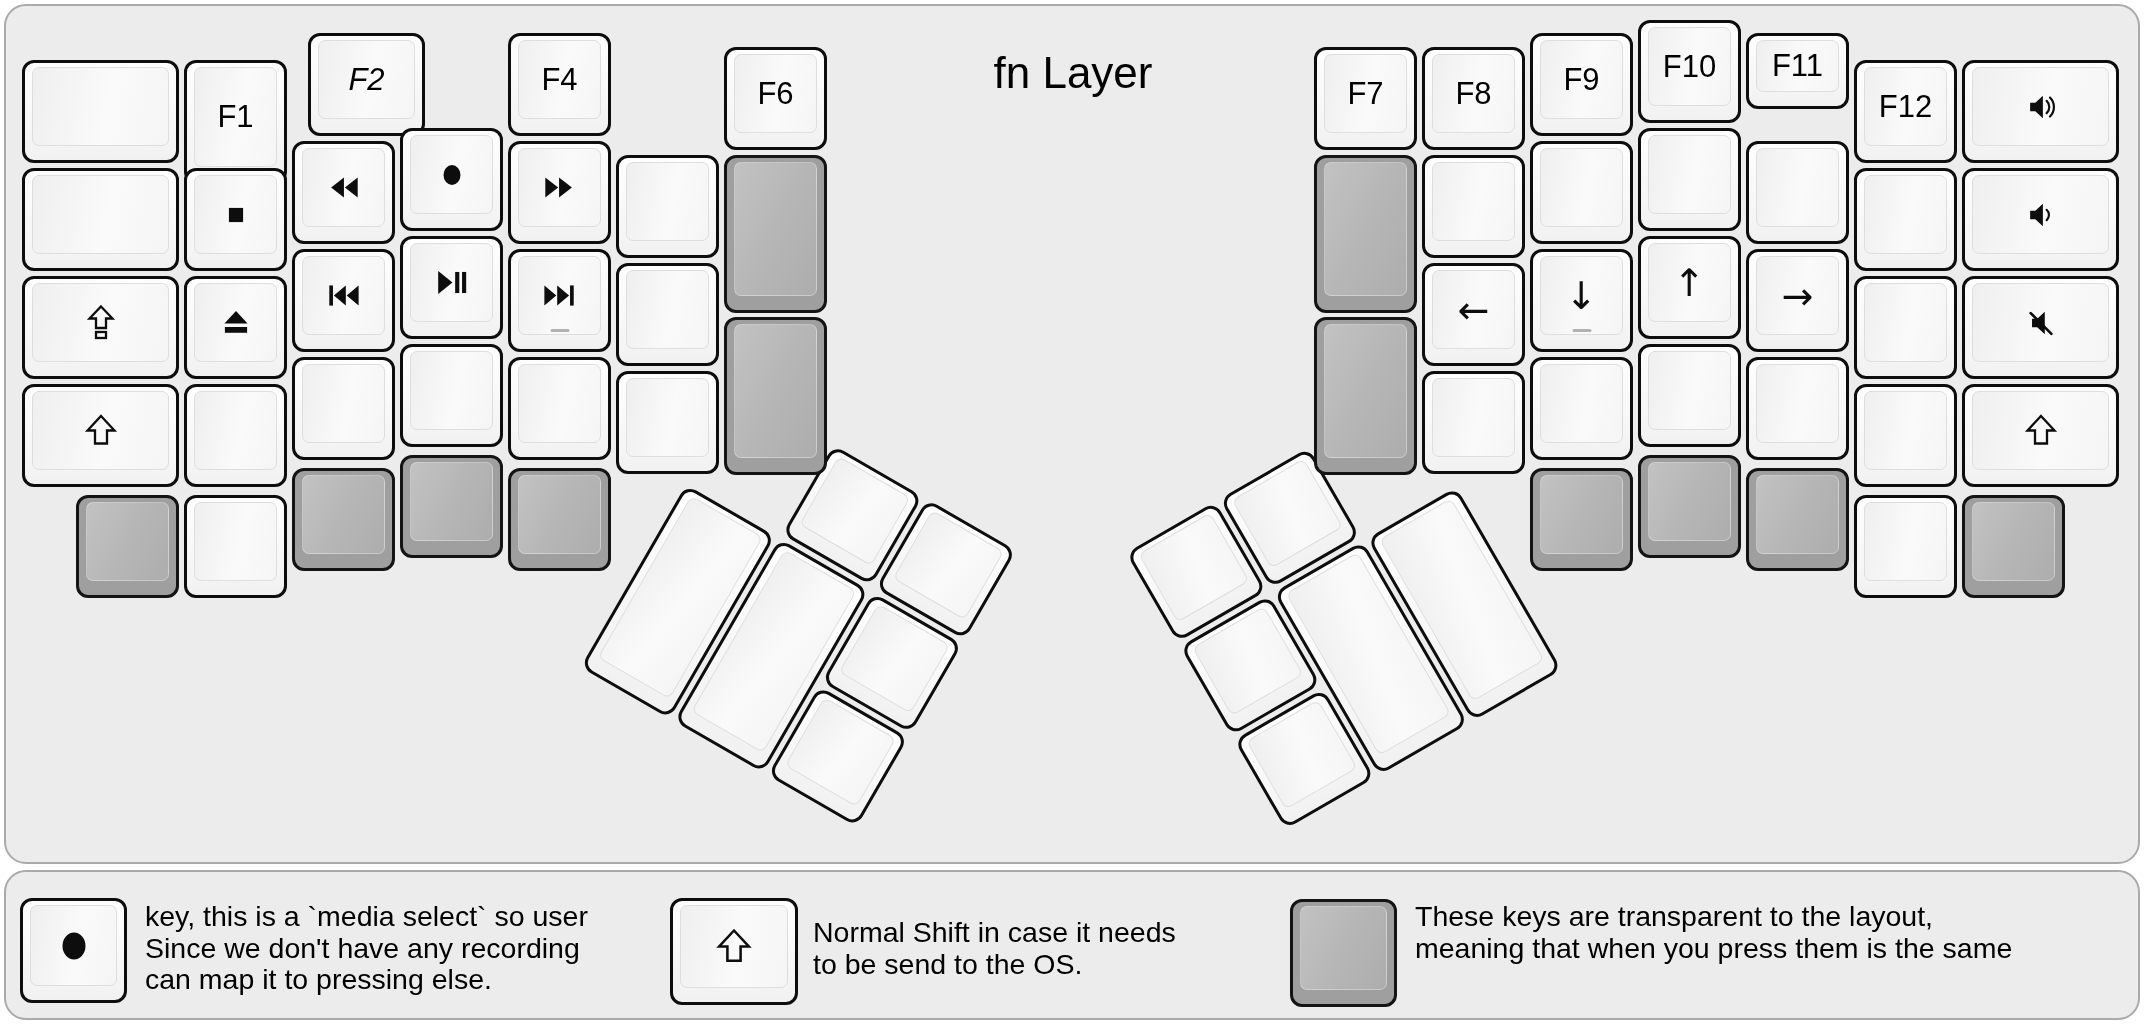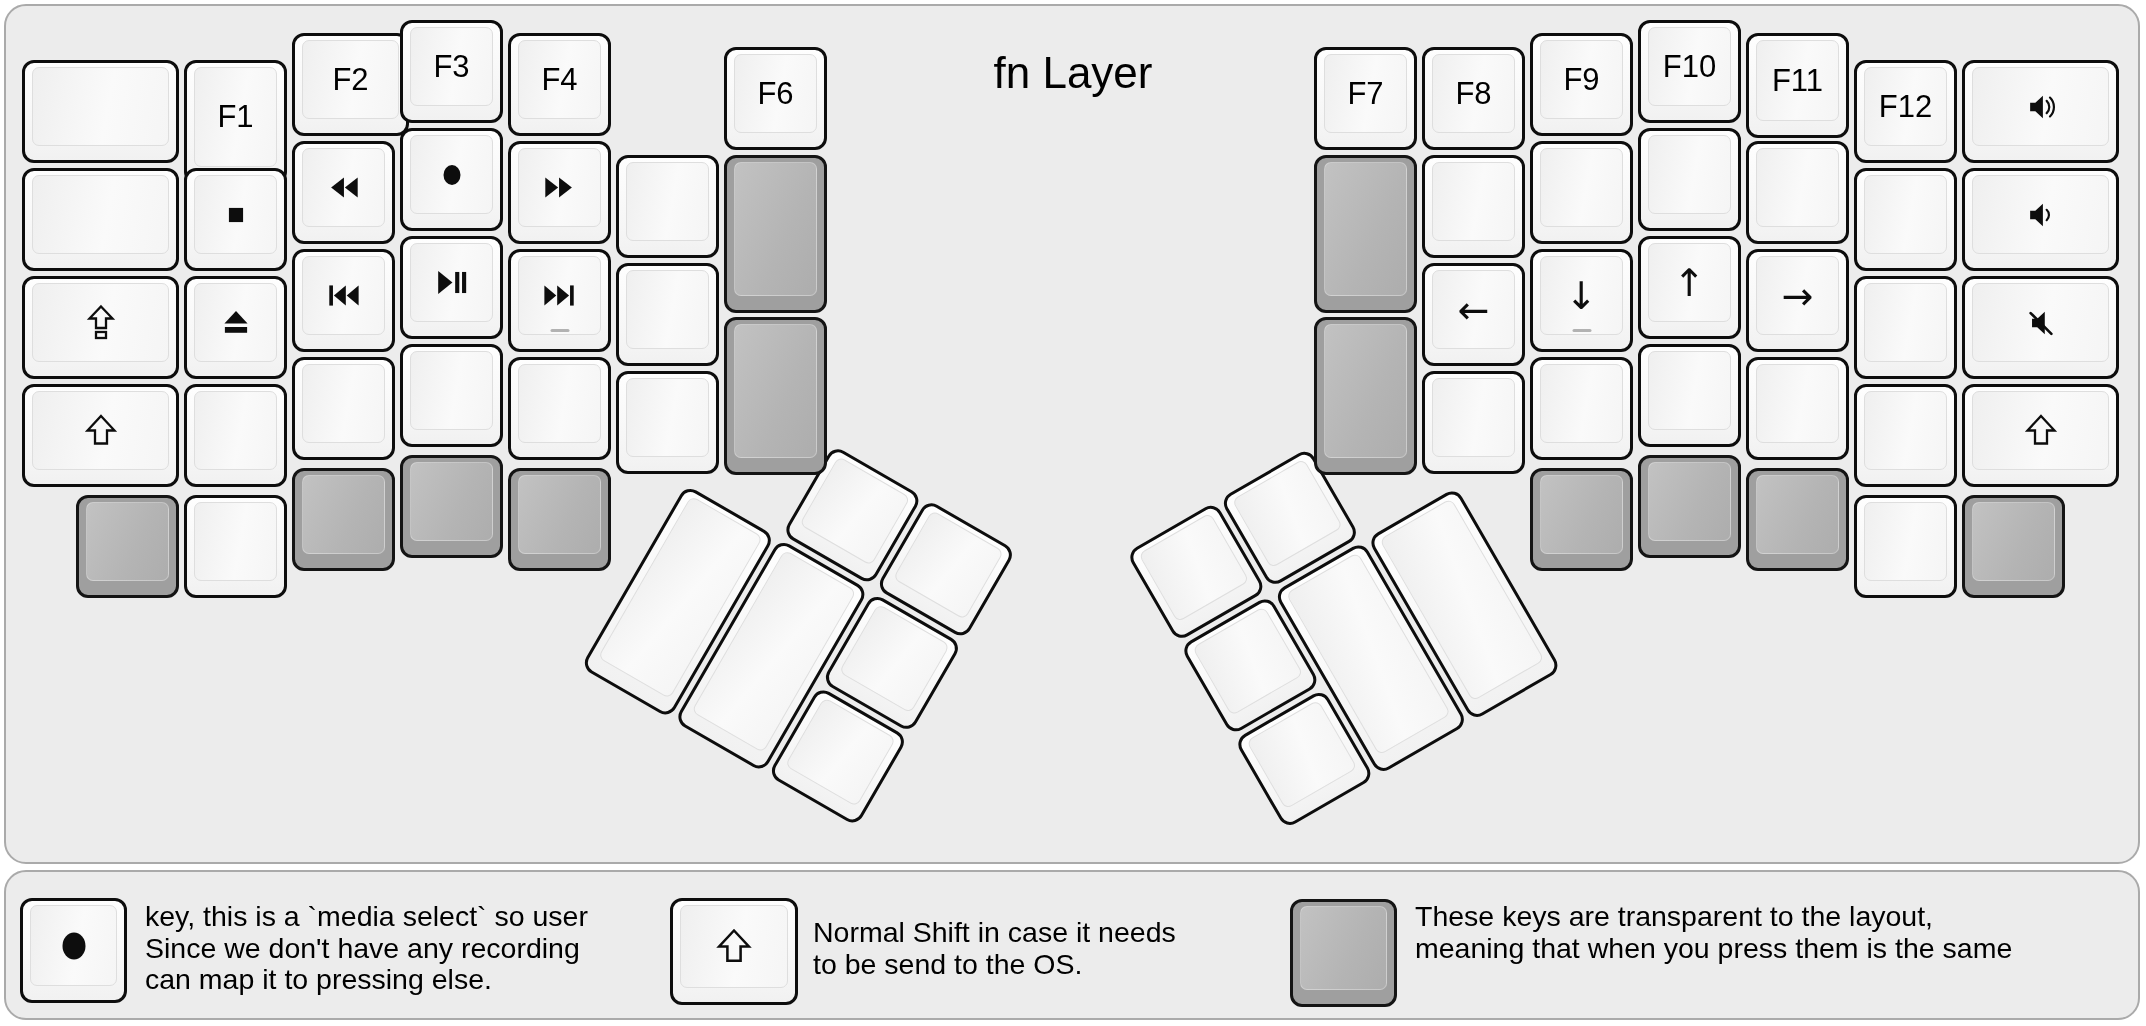--- a/index.html
+++ b/index.html
@@ -157,21 +157,21 @@
     </div>
     <div class="key" style="left: 184px; top: 384px; width: 103px; height: 103px;">
       <div class="keytop"></div>
     </div>
     <div class="key gray" style="left: 76px; top: 495px; width: 103px; height: 103px;">
       <div class="keytop"></div>
     </div>
     <div class="key" style="left: 184px; top: 495px; width: 103px; height: 103px;">
       <div class="keytop"></div>
     </div>
-    <div class="key" style="left: 292px; top: 33px; width: 117px; height: 103px;">
+    <div class="key" style="left: 308px; top: 33px; width: 117px; height: 103px; font-style: italic;">
       <div class="keytop">
         <span class="label">F2</span>
       </div>
     </div>
     <div class="key" style="left: 292px; top: 141px; width: 103px; height: 103px;">
       <div class="keytop">
         <span class="icon" style="width: 33px; height: 33px;">
           <svg viewBox="0 0 36 36">
             <path d="M18.5 7 V29 L4.5 18 Z"></path>
             <path d="M33.5 7 V29 L19.5 18 Z"></path>
@@ -189,25 +189,20 @@
           </svg>
         </span>
       </div>
     </div>
     <div class="key" style="left: 292px; top: 357px; width: 103px; height: 103px;">
       <div class="keytop"></div>
     </div>
     <div class="key gray" style="left: 292px; top: 468px; width: 103px; height: 103px;">
       <div class="keytop"></div>
     </div>
-    <div class="key" style="left: 400px; top: 20px; width: 103px; height: 103px;">
-      <div class="keytop">
-        <span class="label">F3</span>
-      </div>
-    </div>
     <div class="key" style="left: 400px; top: 128px; width: 103px; height: 103px;">
       <div class="keytop">
         <span class="icon" style="width: 34px; height: 34px;">
           <svg viewBox="0 0 36 36">
             <ellipse cx="18" cy="18" rx="9" ry="10.5"></ellipse>
           </svg>
         </span>
       </div>
     </div>
     <div class="key" style="left: 400px; top: 236px; width: 103px; height: 103px;">
@@ -339,21 +334,21 @@
       <div class="keytop">
         <span class="icon char">↑</span>
       </div>
     </div>
     <div class="key" style="left: 1638px; top: 344px; width: 103px; height: 103px;">
       <div class="keytop"></div>
     </div>
     <div class="key gray" style="left: 1638px; top: 455px; width: 103px; height: 103px;">
       <div class="keytop"></div>
     </div>
-    <div class="key" style="left: 1746px; top: 33px; width: 103px; height: 105px;">
+    <div class="key" style="left: 1746px; top: 33px; width: 103px; height: 76px;">
       <div class="keytop">
         <span class="label">F11</span>
       </div>
     </div>
     <div class="key" style="left: 1746px; top: 141px; width: 103px; height: 103px;">
       <div class="keytop"></div>
     </div>
     <div class="key" style="left: 1746px; top: 249px; width: 103px; height: 103px;">
       <div class="keytop">
         <span class="icon char">→</span>

